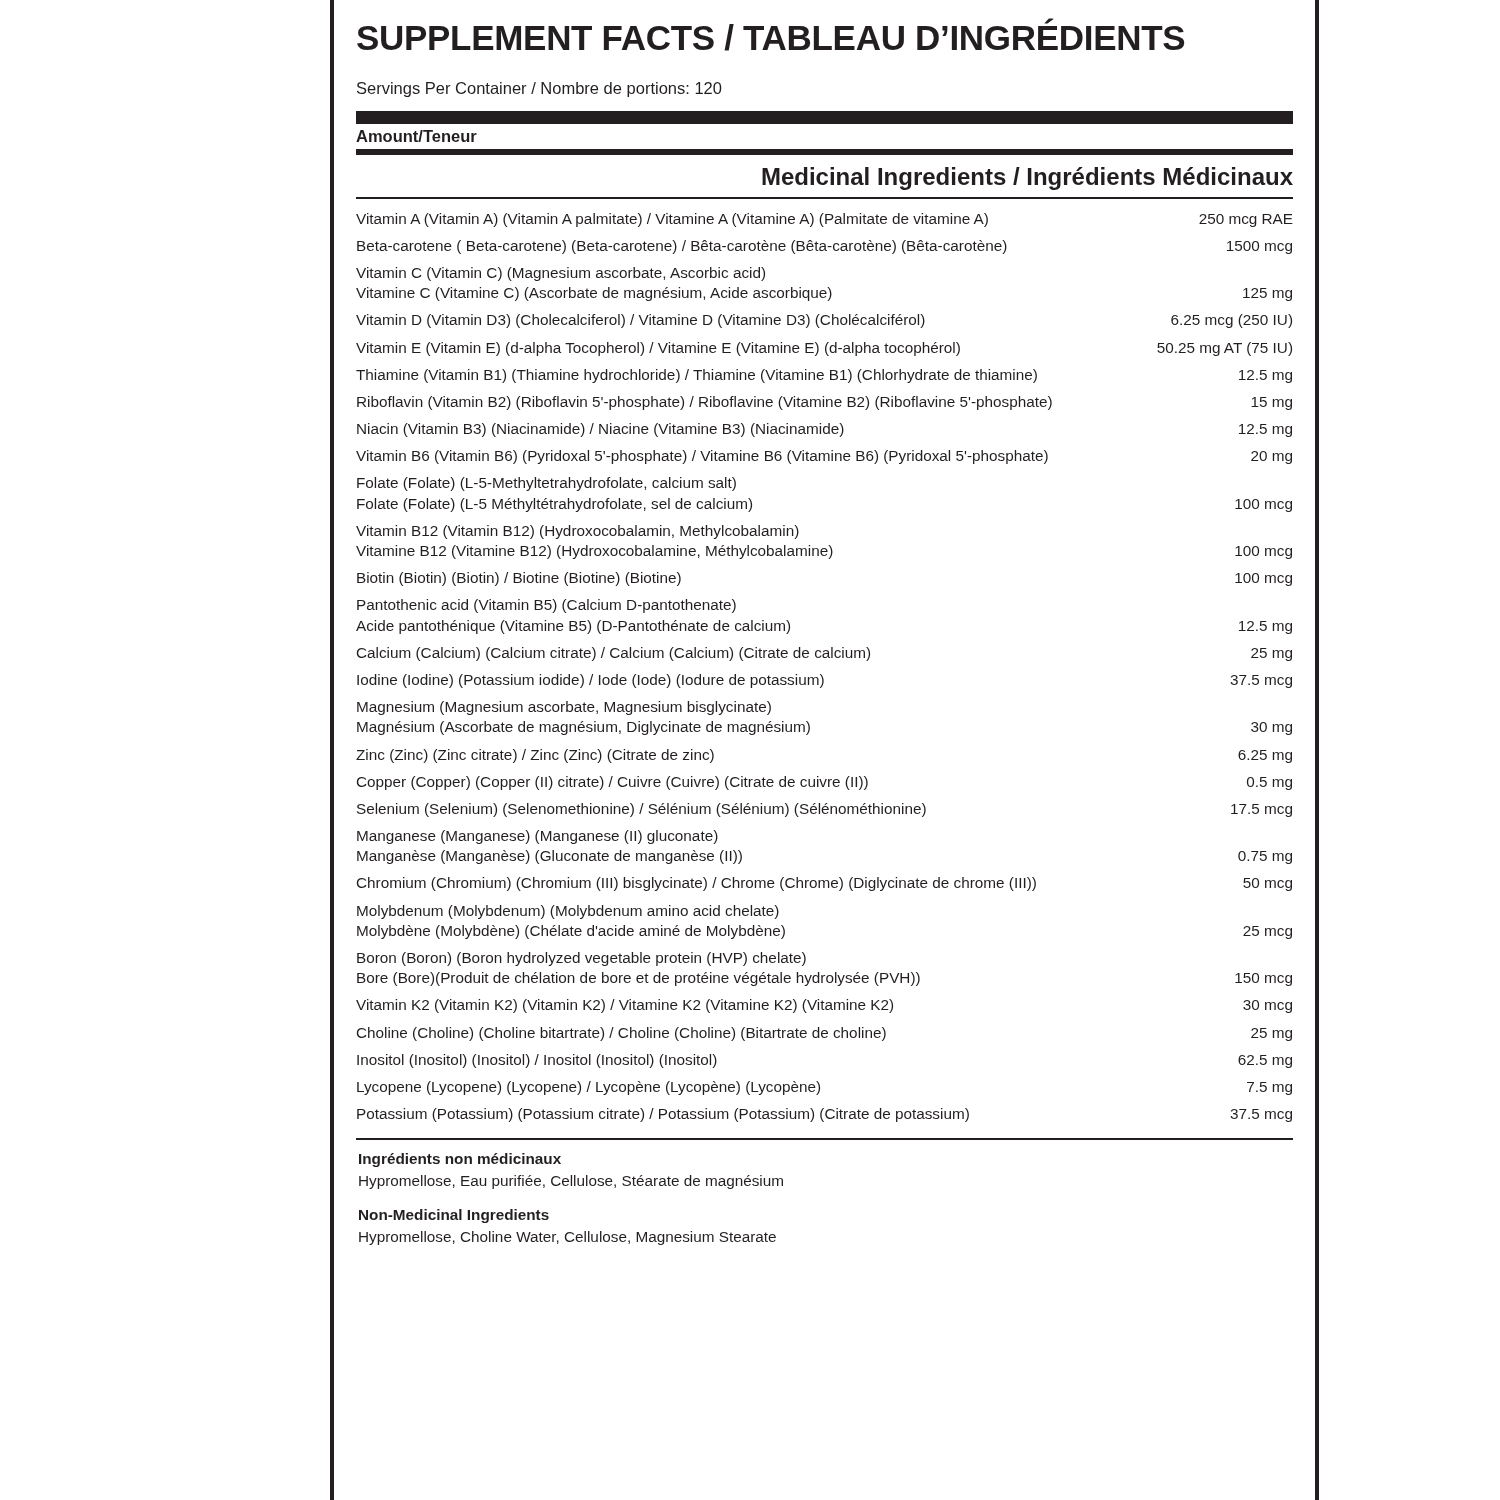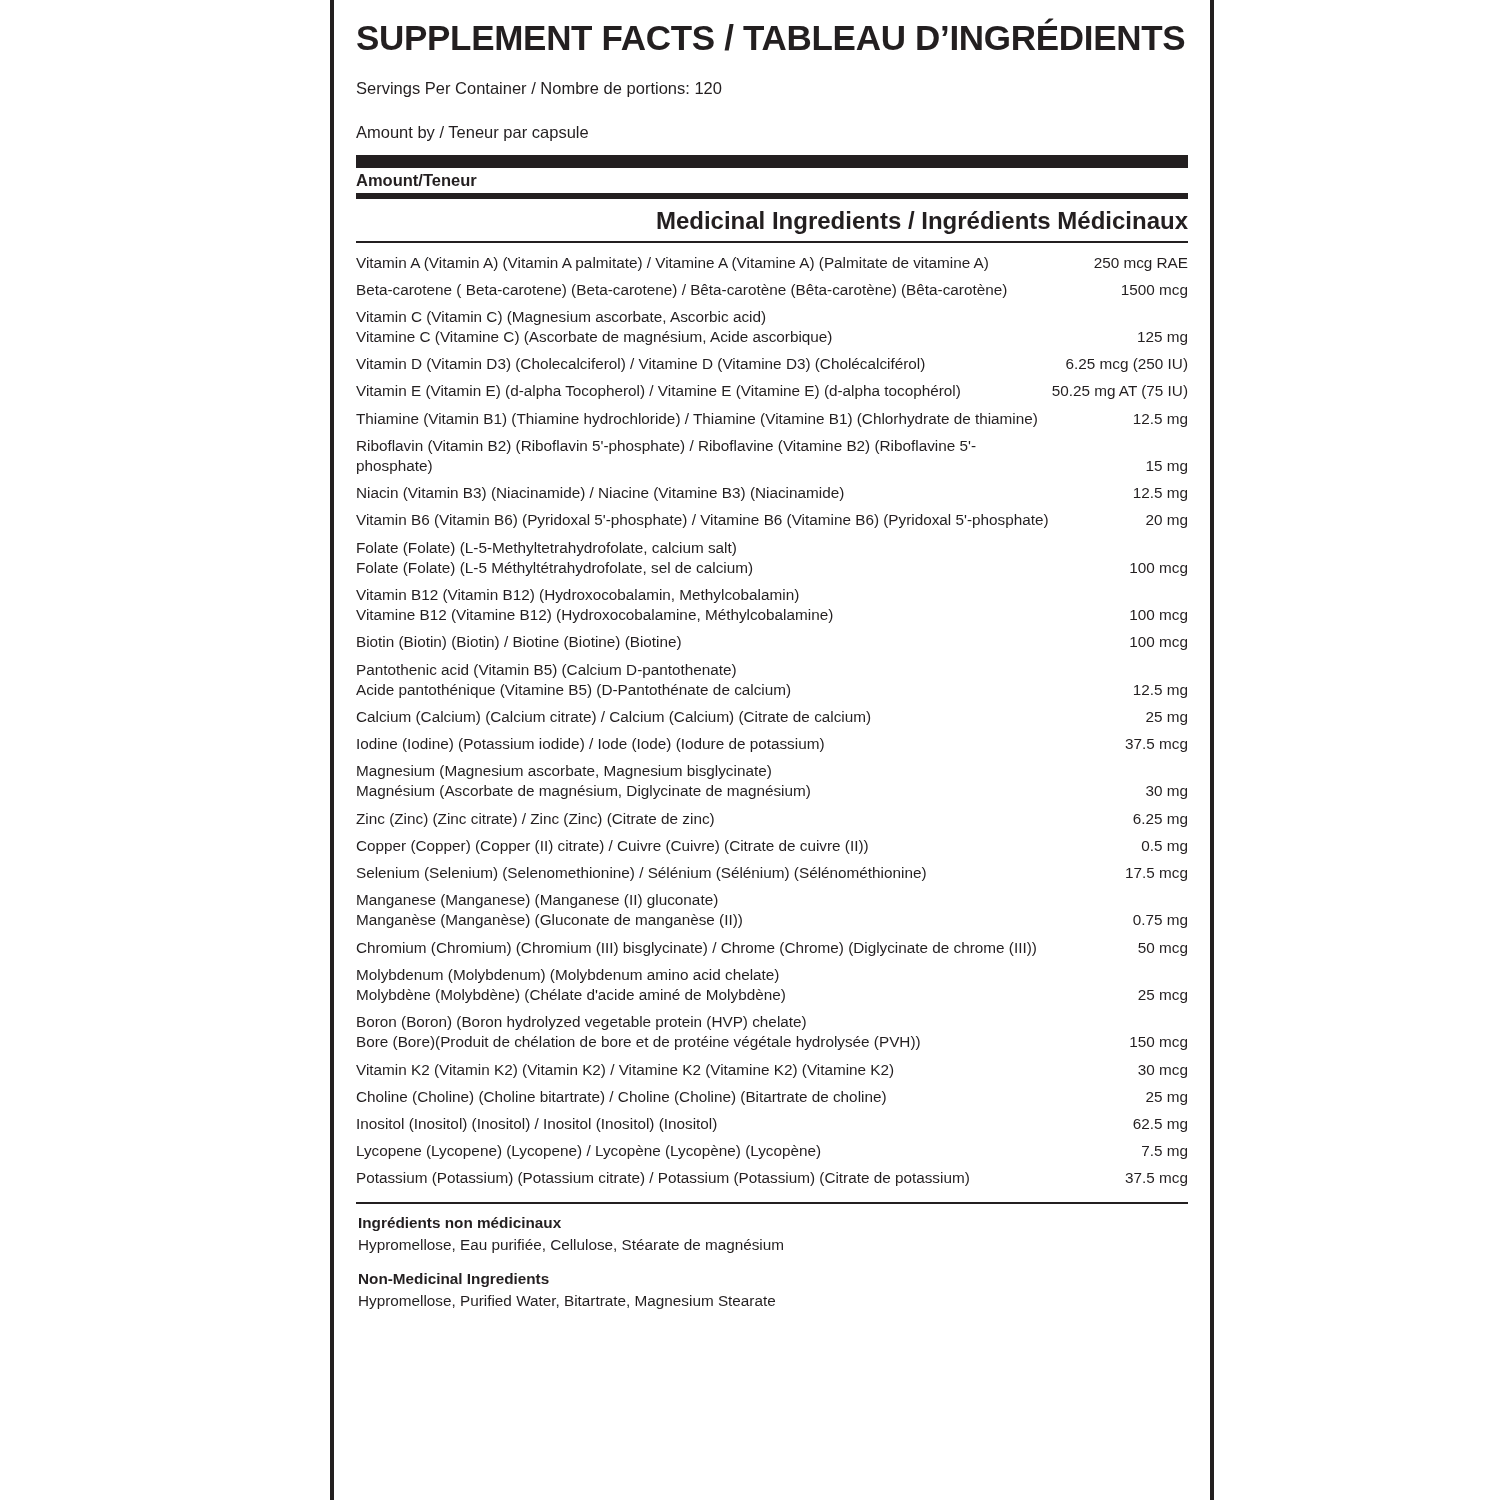--- a/index.html
+++ b/index.html
@@ -11,21 +11,21 @@
     width: 1500px;
     height: 1500px;
     font-family: "Liberation Sans", sans-serif;
     color: #231f20;
     overflow: hidden;
   }
   .panel {
     position: absolute;
     left: 330px;
     top: 0px;
-    width: 884px;
+    width: 989px;
     height: 1500px;
     box-sizing: border-box;
     border-left: 4px solid #231f20;
     border-right: 4px solid #231f20;
     padding: 0 22px;
   }
   .title {
     font-size: 35px;
     font-weight: bold;
     letter-spacing: -0.3px;
@@ -104,21 +104,20 @@
   }
 </style>
 </head>
 <body>
 
 <div class="panel">
 
   <div class="title">SUPPLEMENT FACTS / TABLEAU D’INGRÉDIENTS</div>
 
   <div class="subline">Servings Per Container  / Nombre de portions: 120</div>
-  <div class="subline">Amount by / Teneur par capsule</div>
 
   <div class="rule-thick"></div>
 
   <div class="amount-row">Amount/Teneur</div>
 
   <div class="rule-med"></div>
 
   <div class="section-head">Medicinal Ingredients / Ingrédients Médicinaux</div>
 
   <div class="rule-thin"></div>
@@ -242,16 +241,16 @@
 
   <div class="rule-bottom"></div>
 
   <div class="nonmed-block">
     <div class="nonmed-head">Ingrédients non médicinaux</div>
     <div class="nonmed-body">Hypromellose, Eau purifiée, Cellulose, Stéarate de magnésium</div>
   </div>
 
   <div class="nonmed-block">
     <div class="nonmed-head">Non-Medicinal Ingredients</div>
-    <div class="nonmed-body">Hypromellose, Purified Water, Bitartrate, Magnesium Stearate</div>
+    <div class="nonmed-body">Hypromellose, Choline Water, Cellulose, Magnesium Stearate</div>
   </div>
 
 </div>
 
 </body></html>

